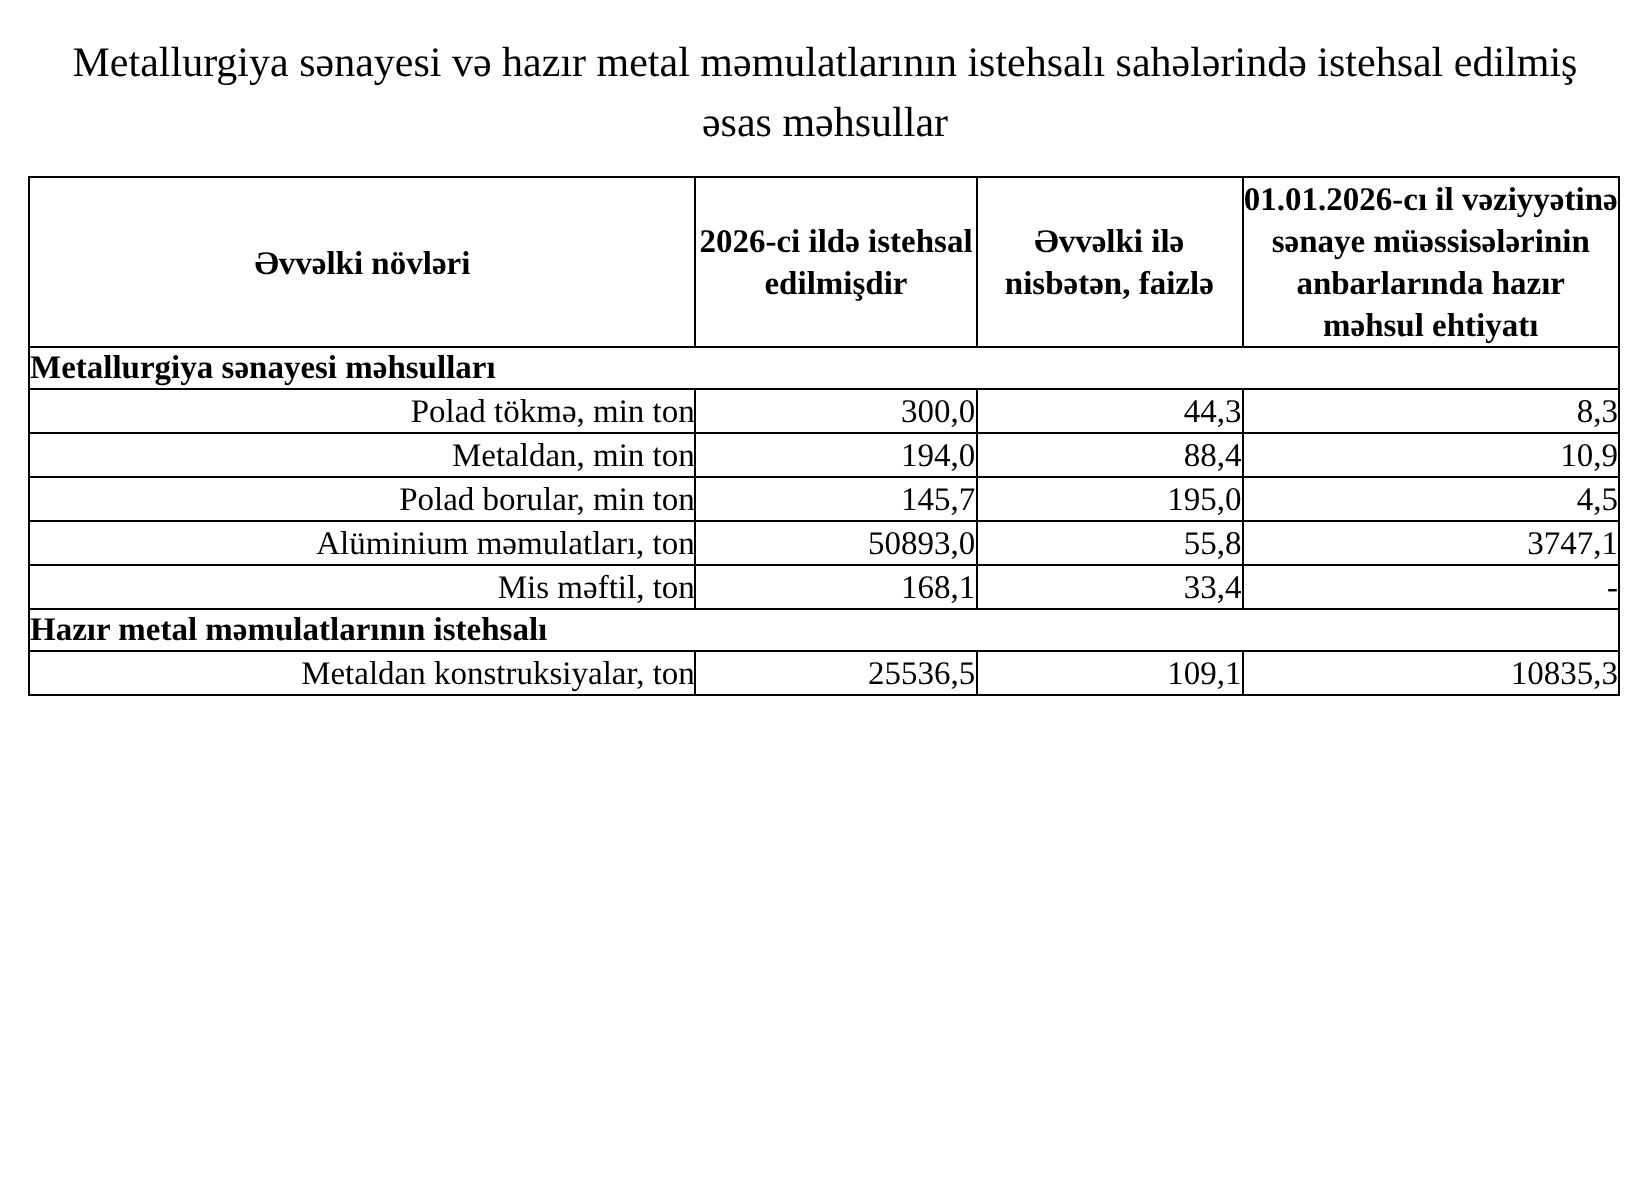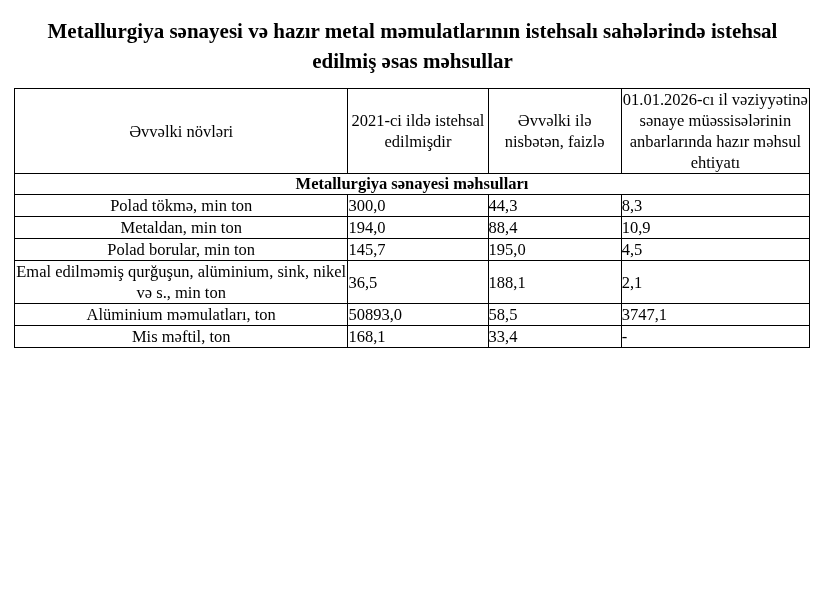--- a/index.html
+++ b/index.html
@@ -15,21 +15,21 @@
     overflow: hidden;
   }
   .page {
     width: 825px;
     height: 601px;
     box-sizing: border-box;
     padding: 10px 14px 0 14px;
   }
   .title {
     font-family: "Liberation Serif", serif;
-    font-weight: bold;
+    font-weight: normal;
     font-size: 21px;
     line-height: 30px;
     text-align: center;
     margin: 6px 18px 12px 18px;
   }
   table.report {
     width: 796px;
     border-collapse: collapse;
     table-layout: fixed;
     font-size: 16.5px;
@@ -40,45 +40,45 @@
     padding: 0;
     vertical-align: middle;
   }
   
   col.c0 { width: 333px; }
   col.c1 { width: 140px; }
   col.c2 { width: 133px; }
   col.c3 { width: 188px; }
 
   thead th {
-    font-weight: normal;
+    font-weight: bold;
     text-align: center;
     line-height: 21px;
     padding: 6px 6px;
     border-radius: 32px;
   }
   th.head-first {
     vertical-align: middle;
   }
   th.head-col {
     vertical-align: top;
   }
   .section-row td {
     font-weight: bold;
-    text-align: center;
+    text-align: left;
     padding: 3px 8px 4px 8px;
     line-height: 20px;
   }
   td.label {
-    text-align: center;
+    text-align: right;
     padding: 3px 8px 3px 8px;
     line-height: 21px;
   }
   td.num {
-    text-align: left;
+    text-align: right;
     padding: 3px 12px 3px 6px;
     line-height: 21px;
     white-space: nowrap;
   }
   td.multi {
     vertical-align: bottom;
   }
 </style>
 </head>
 <body>
@@ -90,21 +90,21 @@
   <table class="report">
     <colgroup>
       <col class="c0">
       <col class="c1">
       <col class="c2">
       <col class="c3">
     </colgroup>
     <thead>
       <tr>
         <th class="head-first">Əvvəlki növləri</th>
-        <th class="head-col">2021-ci ildə istehsal edilmişdir</th>
+        <th class="head-col">2026-ci ildə istehsal edilmişdir</th>
         <th class="head-col">Əvvəlki ilə nisbətən, faizlə</th>
         <th class="head-col">01.01.2026-cı il vəziyyətinə sənaye müəssisələrinin anbarlarında hazır məhsul ehtiyatı</th>
       </tr>
     </thead>
     <tbody>
 
       <tr class="section-row">
         <td colspan="4">Metallurgiya sənayesi məhsulları</td>
       </tr>
 
@@ -122,38 +122,41 @@
         <td class="num">10,9</td>
       </tr>
 
       <tr>
         <td class="label">Polad borular, min ton</td>
         <td class="num">145,7</td>
         <td class="num">195,0</td>
         <td class="num">4,5</td>
       </tr>
 
-      <tr>
-        <td class="label multi">Emal edilməmiş qurğuşun, alüminium, sink, nikel və s., min ton</td>
-        <td class="num multi">36,5</td>
-        <td class="num multi">188,1</td>
-        <td class="num multi">2,1</td>
-      </tr>
 
       <tr>
         <td class="label">Alüminium məmulatları, ton</td>
         <td class="num">50893,0</td>
-        <td class="num">58,5</td>
+        <td class="num">55,8</td>
         <td class="num">3747,1</td>
       </tr>
 
       <tr>
         <td class="label">Mis məftil, ton</td>
         <td class="num">168,1</td>
         <td class="num">33,4</td>
         <td class="num">-</td>
       </tr>
 
+      <tr class="section-row">
+        <td colspan="4">Hazır metal məmulatlarının istehsalı</td>
+      </tr>
 
+      <tr>
+        <td class="label">Metaldan konstruksiyalar, ton</td>
+        <td class="num">25536,5</td>
+        <td class="num">109,1</td>
+        <td class="num">10835,3</td>
+      </tr>
 
     </tbody>
   </table>
 </div>
 
 </body></html>

